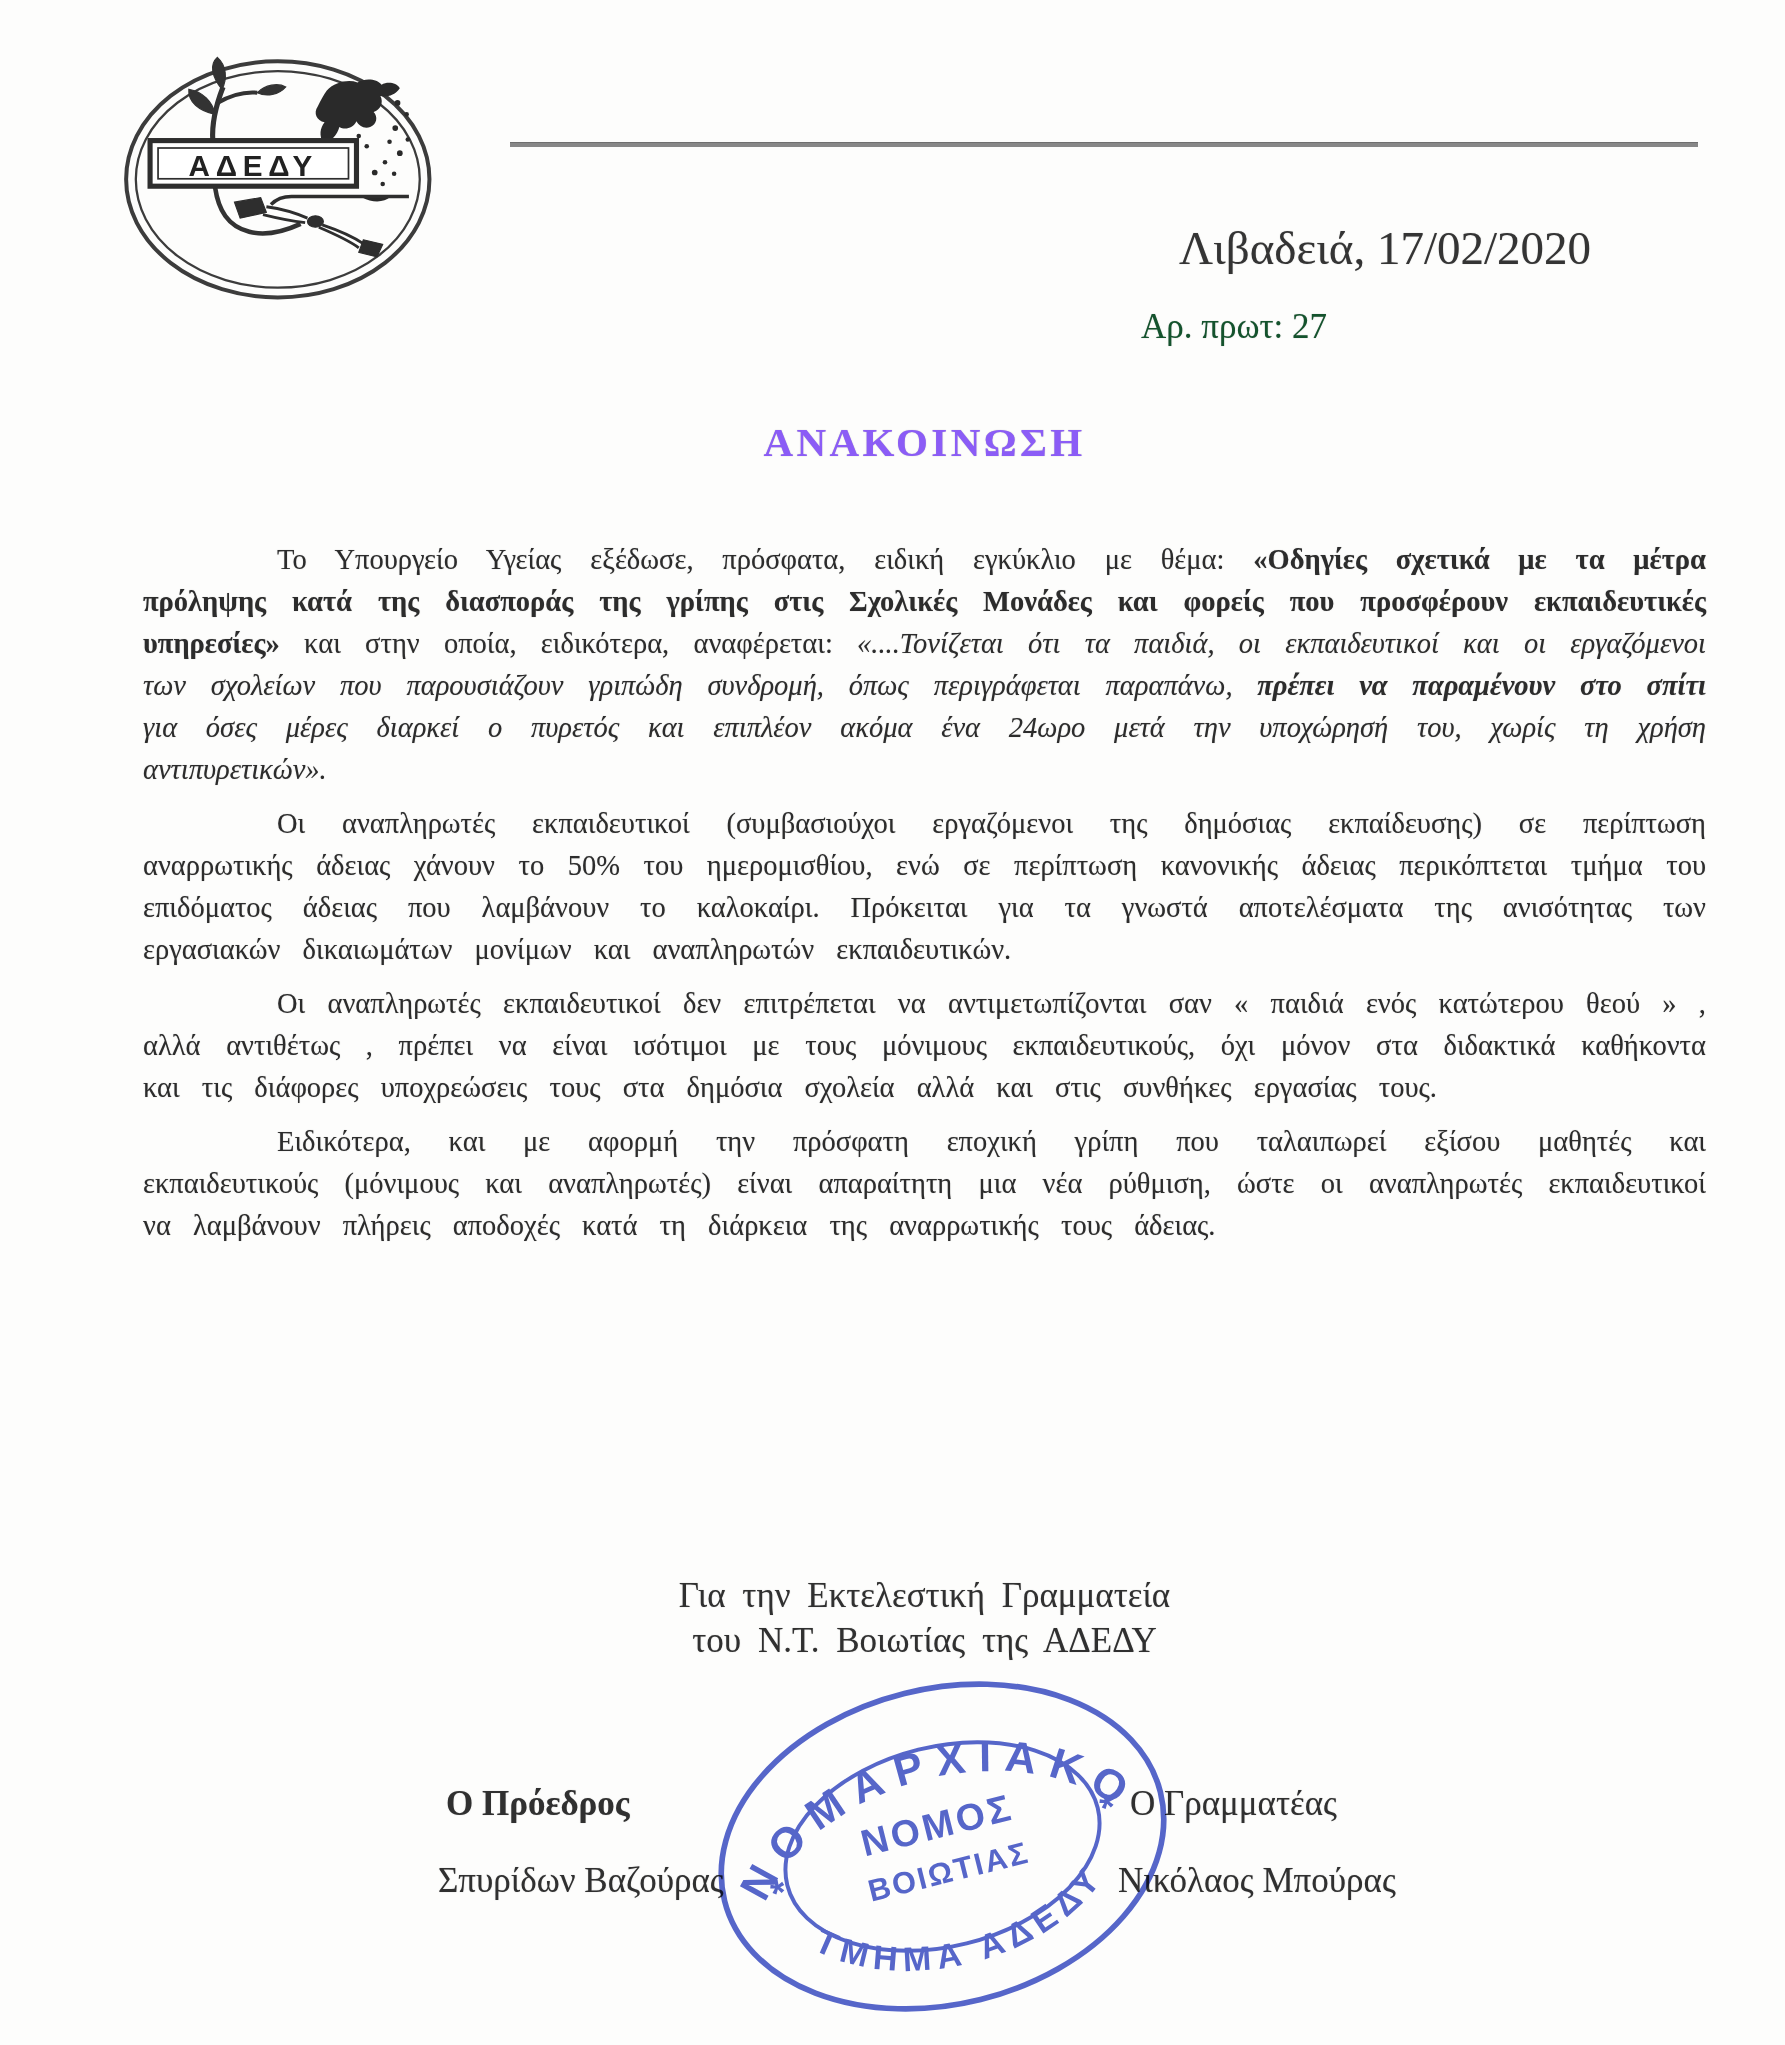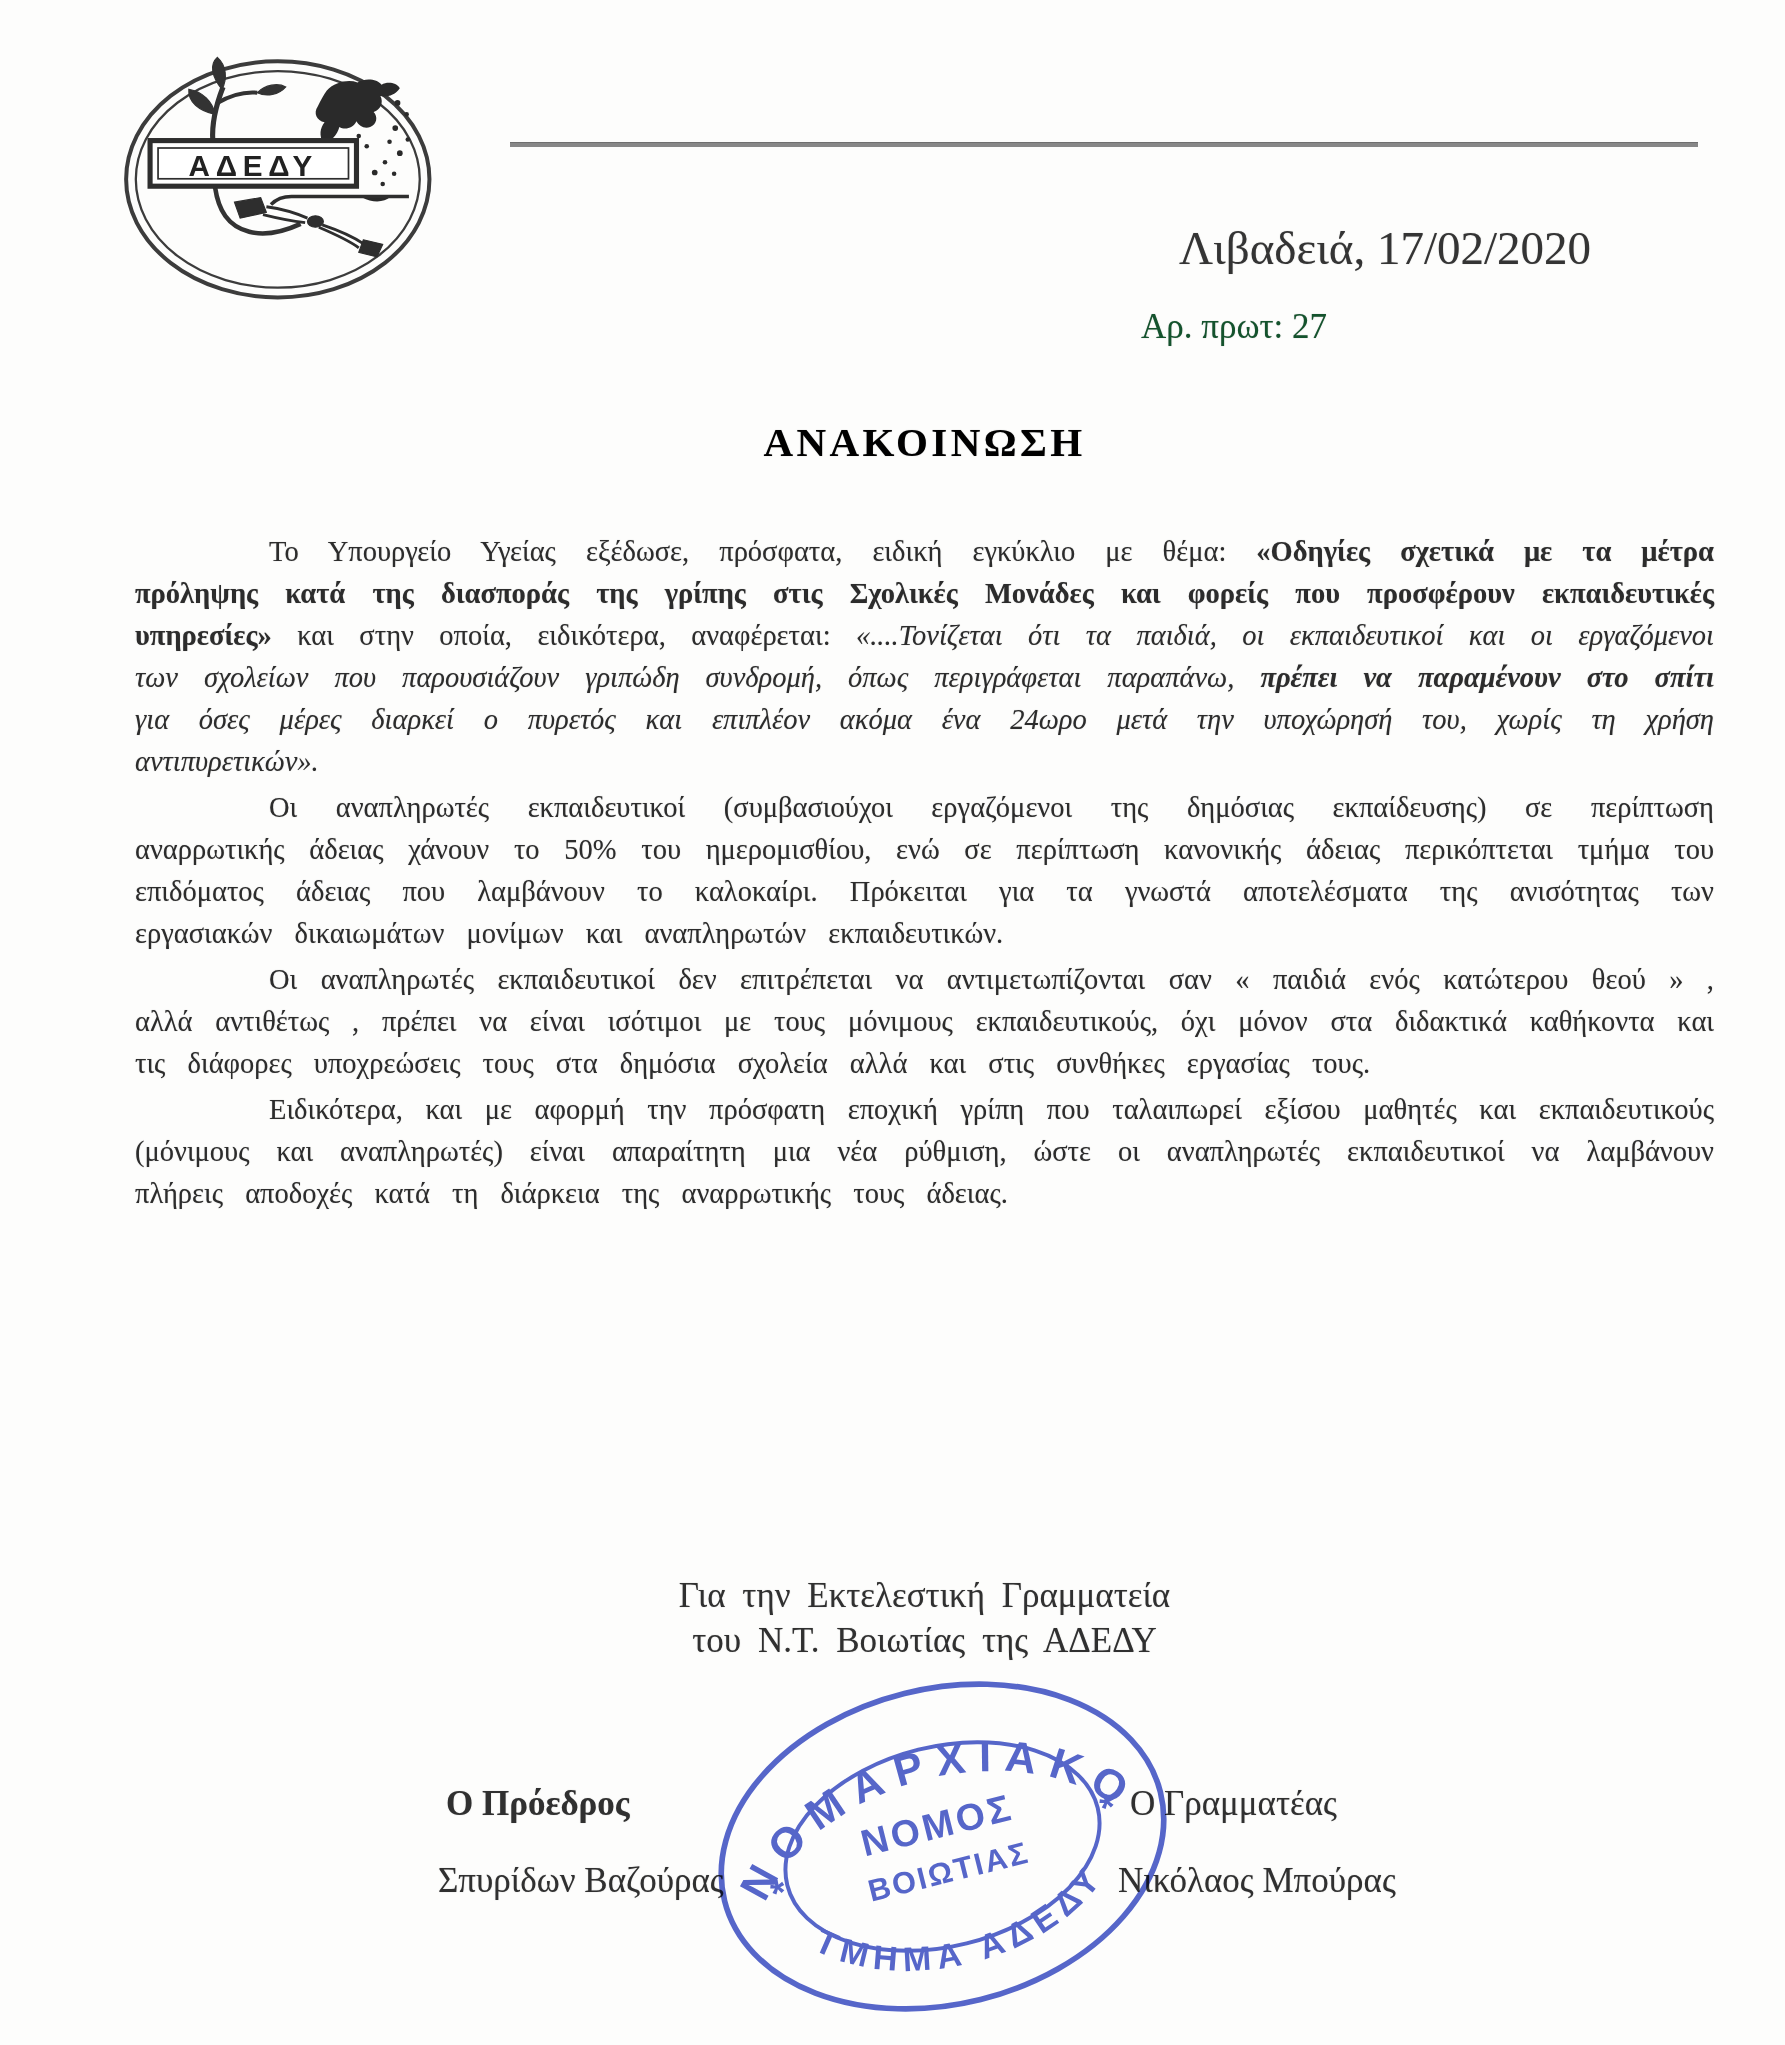--- a/index.html
+++ b/index.html
@@ -24,29 +24,29 @@
     position:absolute; left:510px; top:142px; width:1188px; height:4px;
     background:#878787; border-top:1.1px solid #6f6f6f;
   }
 
   .place-date{ position:absolute; left:1179px; top:221px; font-size:47px; color:#343434; }
   .protocol{ position:absolute; left:1141px; top:307px; font-size:35px; color:#14532d;text-align:center; }
 
   .announce{
     position:absolute; left:131px; top:418px; width:1587px;
     text-align:center; font-size:41px; font-weight:bold; letter-spacing:3.4px;
-    color:#000000;
+    color:#8b5cf6;
   }
 
   .body-text{
     position:absolute; left:131px; top:527px; width:1587px;
     font-size:28.5px; line-height:42px; text-align:justify;
     word-spacing:15px; color:#2c2c2c;
   }
-  .body-text p{ margin:4px; text-indent:134px; }
+  .body-text p{ margin:12px; text-indent:134px; }
   .b{ font-weight:bold; }
   .i{ font-style:italic; }
   .bi{ font-weight:bold; font-style:italic; }
 
   .closing{
     position:absolute; left:131px; top:1573px; width:1587px;
     text-align:center; font-size:35px; line-height:45px; word-spacing:8px;
     color:#303030;
   }
 

